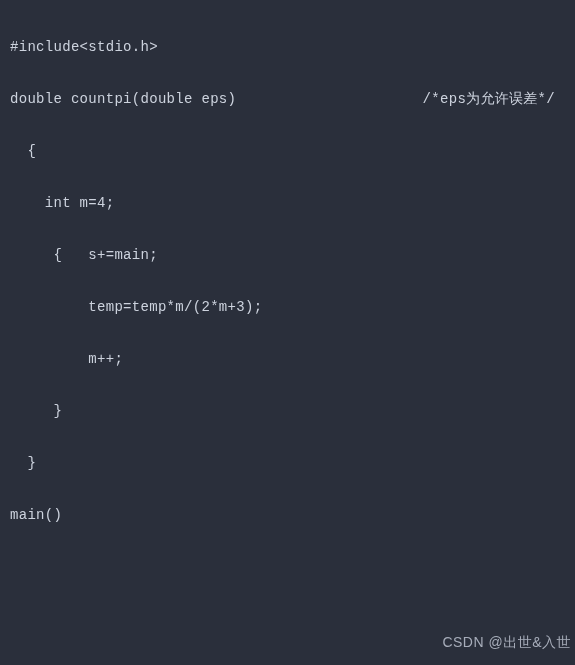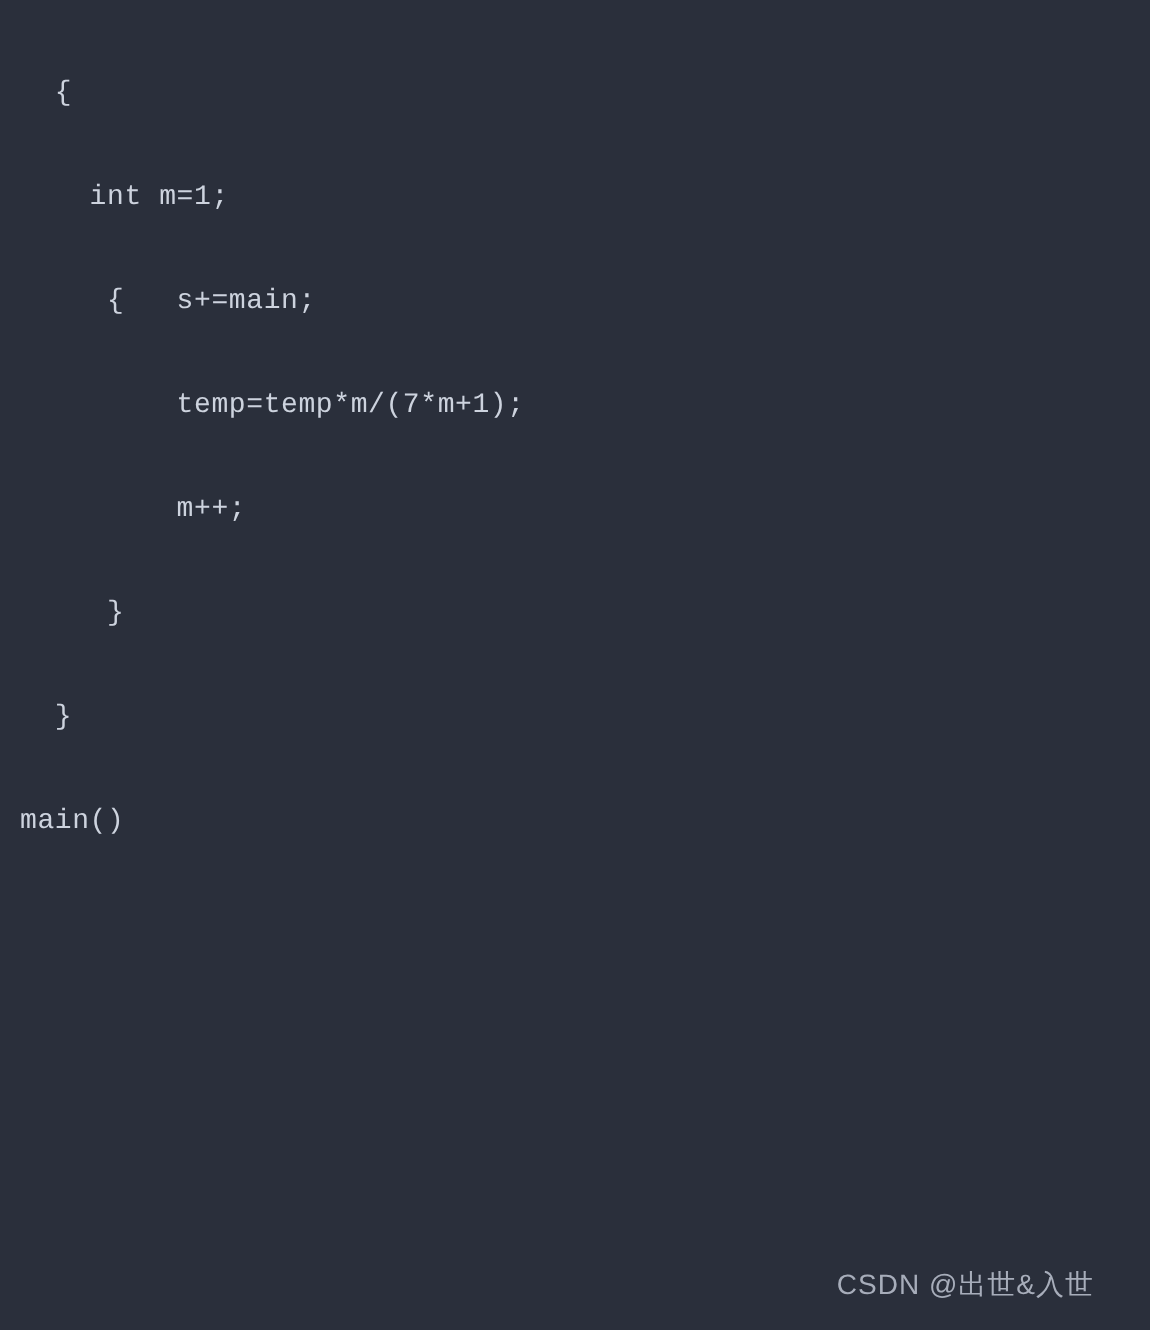--- a/index.html
+++ b/index.html
@@ -25,35 +25,37 @@
   .comment-left { flex: 0 0 auto; }
   .comment-right {
     flex: 0 0 auto;
     margin-left: auto;
     padding-right: 10px;
     color: #cdd3de;
   }
   .watermark {
     position: absolute;
     bottom: 10px;
-    right: 28px;
+    right: 4px;
     color: #a7adba;
     font-size: 14px;
     font-family: sans-serif;
     letter-spacing: 0.5px;
   }
 </style>
 </head>
 <body>
 
 <div class="code-area">
+<span class="line txt">#include&lt;stdio.h&gt;</span>
+<span class="line comment-line"><span class="comment-left txt">double countpi(double eps)</span><span class="comment-right">/*eps为允许误差*/</span></span>
 <span class="line txt">  {</span>
-<span class="line txt">    int m=1;</span>
+<span class="line txt">    int m=4;</span>
 <span class="line txt">     {   s+=main;</span>
-<span class="line txt">         temp=temp*m/(7*m+1);</span>
+<span class="line txt">         temp=temp*m/(2*m+3);</span>
 <span class="line txt">         m++;</span>
 <span class="line txt">     }</span>
 <span class="line txt">  }</span>
 <span class="line txt">main()</span>
 
 
 
 
 
 

